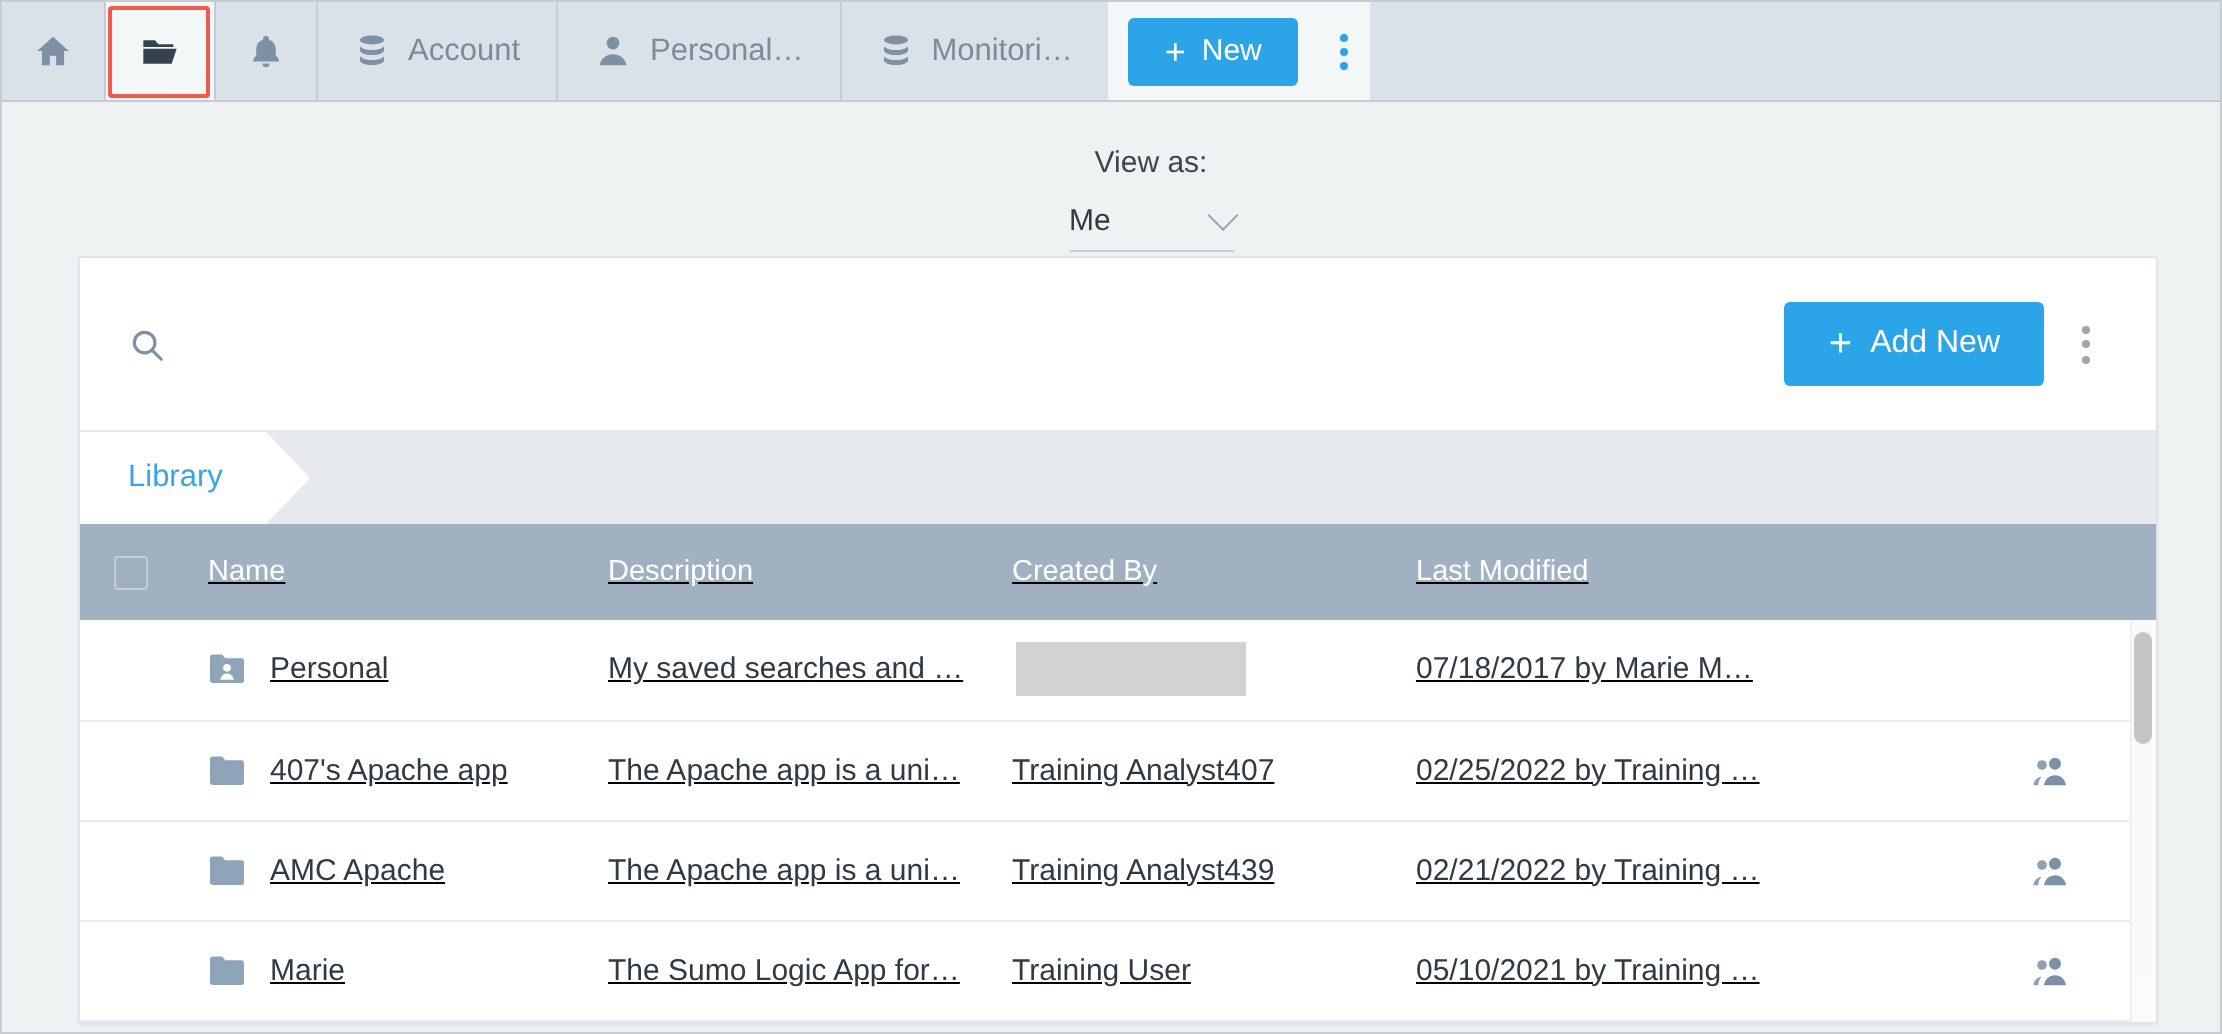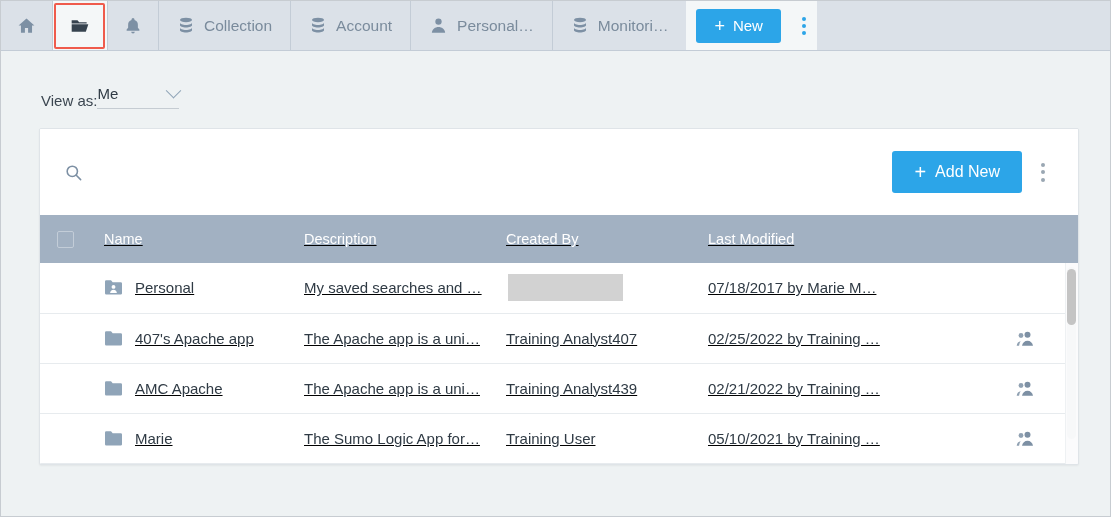--- a/index.html
+++ b/index.html
@@ -81,23 +81,25 @@
     display: flex; flex-direction: column;
     align-items: center; justify-content: center;
     gap: 3px;
     cursor: pointer;
   }
   .kebab-top i { width: 4px; height: 4px; border-radius: 50%; background: #2ca5e8; display:block; }
 
   
   .viewas {
     display: flex;
-    align-items: flex-end;
+    align-items: center;
+    gap: 12px;
     padding: 22px 0 0 40px;
     height: 58px;
+    flex-direction: column;
   }
   .viewas-label { font-size: 15px; color: #3b4650; }
   .viewas-select {
     position: relative;
     display: flex;
     align-items: center;
     justify-content: space-between;
     width: 82px;
     border-bottom: 1px solid #c5ccd2;
     padding-bottom: 6px;
@@ -299,30 +301,20 @@
 
     <div class="tab icon-only">
       <span class="icon">
         <svg class="icon-svg" width="18" height="19" viewBox="0 0 24 24" fill="#7d90a4">
           <path d="M12 2a2 2 0 0 1 2 2v.6c3 .8 4.5 3.2 4.5 6.4v4l2 2.4V19H3.5v-1.6L5.5 15v-4c0-3.2 1.5-5.6 4.5-6.4V4a2 2 0 0 1 2-2z"></path>
           <path d="M9.6 20.4h4.8a2.4 2.4 0 0 1-4.8 0z"></path>
         </svg>
       </span>
     </div>
 
-    <div class="tab">
-      <span class="icon">
-        <svg class="icon-svg" width="18" height="19" viewBox="0 0 24 24" fill="#7d90a4">
-          <ellipse cx="12" cy="4.6" rx="8" ry="3"></ellipse>
-          <path d="M4 8.4c0 1.65 3.58 3 8 3s8-1.35 8-3v3.2c0 1.65-3.58 3-8 3s-8-1.35-8-3z"></path>
-          <path d="M4 15c0 1.65 3.58 3 8 3s8-1.35 8-3v3.3c0 1.65-3.58 3-8 3s-8-1.35-8-3z"></path>
-        </svg>
-      </span>
-      <span class="tab-label">Collection</span>
-    </div>
 
 
     <div class="tab">
       <span class="icon">
         <svg class="icon-svg" width="18" height="19" viewBox="0 0 24 24" fill="#7d90a4">
           <ellipse cx="12" cy="4.6" rx="8" ry="3"></ellipse>
           <path d="M4 8.4c0 1.65 3.58 3 8 3s8-1.35 8-3v3.2c0 1.65-3.58 3-8 3s-8-1.35-8-3z"></path>
           <path d="M4 15c0 1.65 3.58 3 8 3s8-1.35 8-3v3.3c0 1.65-3.58 3-8 3s-8-1.35-8-3z"></path>
         </svg>
       </span>
@@ -390,20 +382,25 @@
         <span class="plus">+</span>
         <span>Add New</span>
       </button>
       <div class="kebab-card">
         <i></i>
         <i></i>
         <i></i>
       </div>
     </div>
 
+    <div class="crumbbar">
+      <div class="crumb">
+        <span>Library</span>
+      </div>
+    </div>
 
     <div class="tablewrap">
       <table>
         <thead>
           <tr>
             <th class="col-chk">
               <div class="hcell">
                 <span class="hchk"></span>
               </div>
             </th>

